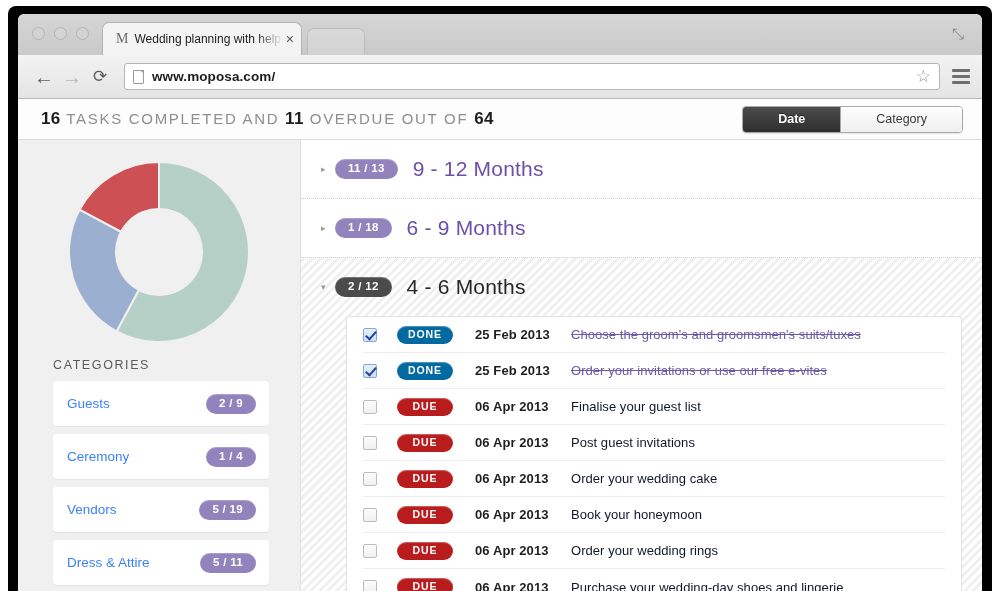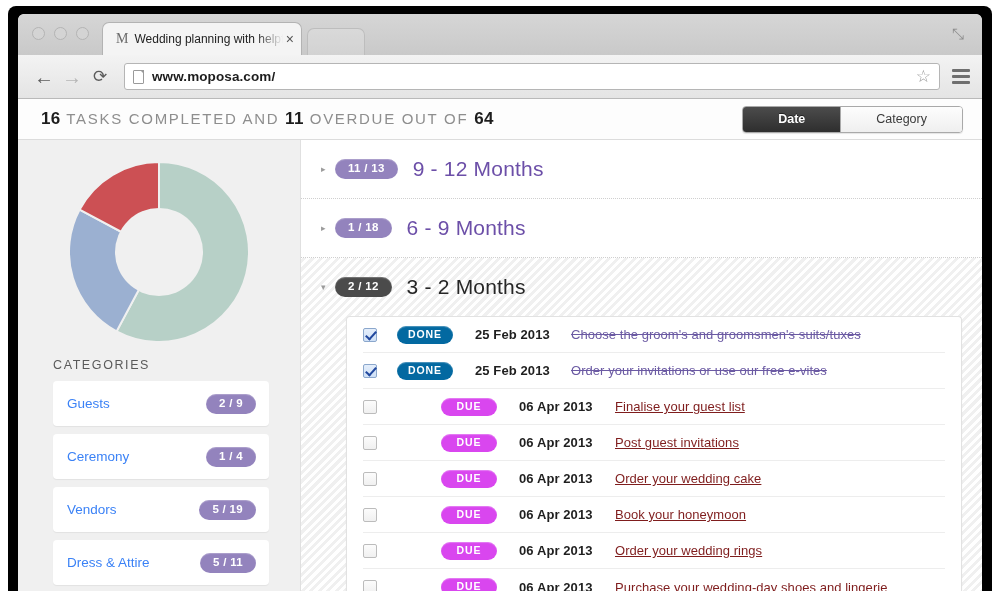--- a/index.html
+++ b/index.html
@@ -394,35 +394,34 @@
     font-size: 10.5px;
     font-weight: bold;
     letter-spacing: 0.9px;
     border-radius: 10px;
     padding: 3px 0 4px;
     line-height: 11px;
     margin-right: 22px;
     box-shadow: inset 0 1px 1px rgba(255,255,255,0.3);
   }
   .status-badge.done { background: #0369a1; }
-  .status-badge.due  { background: #d946ef; margin-left: 44px; }
+  .status-badge.due  { background: #b91c1c; }
 
   .task-date {
     flex: 0 0 auto;
     width: 96px;
     font-size: 13px;
     font-weight: bold;
     color: #1f1f1f;
     letter-spacing: 0.1px;
   }
   .task-title {
     font-size: 13px;
-    color: #7f1d1d;
+    color: #0f172a;
     letter-spacing: 0.05px;
-    text-decoration: underline;
   }
   .task-title.completed {
     text-decoration: line-through;
     color: #6b5aa3;
   }
 </style>
 </head>
 <body>
 
 <div class="window-frame">
@@ -530,21 +529,21 @@
               <span class="caret">▸</span>
               <span class="pill section-pill">1 / 18</span>
               <span class="section-title">6 - 9 Months</span>
             </div>
             <div class="divider-dots"></div>
           </div>
           <div class="section stripes">
             <div class="section-head">
               <span class="caret">▾</span>
               <span class="pill section-pill dark">2 / 12</span>
-              <span class="section-title dark">3 - 2 Months</span>
+              <span class="section-title dark">4 - 6 Months</span>
             </div>
             <div class="tasks-card">
               <div class="task-row">
                 <span class="checkbox checked"></span>
                 <span class="status-badge done">DONE</span>
                 <span class="task-date">25 Feb 2013</span>
                 <span class="task-title completed">Choose the groom's and groomsmen's suits/tuxes</span>
               </div>
               <div class="task-row">
                 <span class="checkbox checked"></span>

